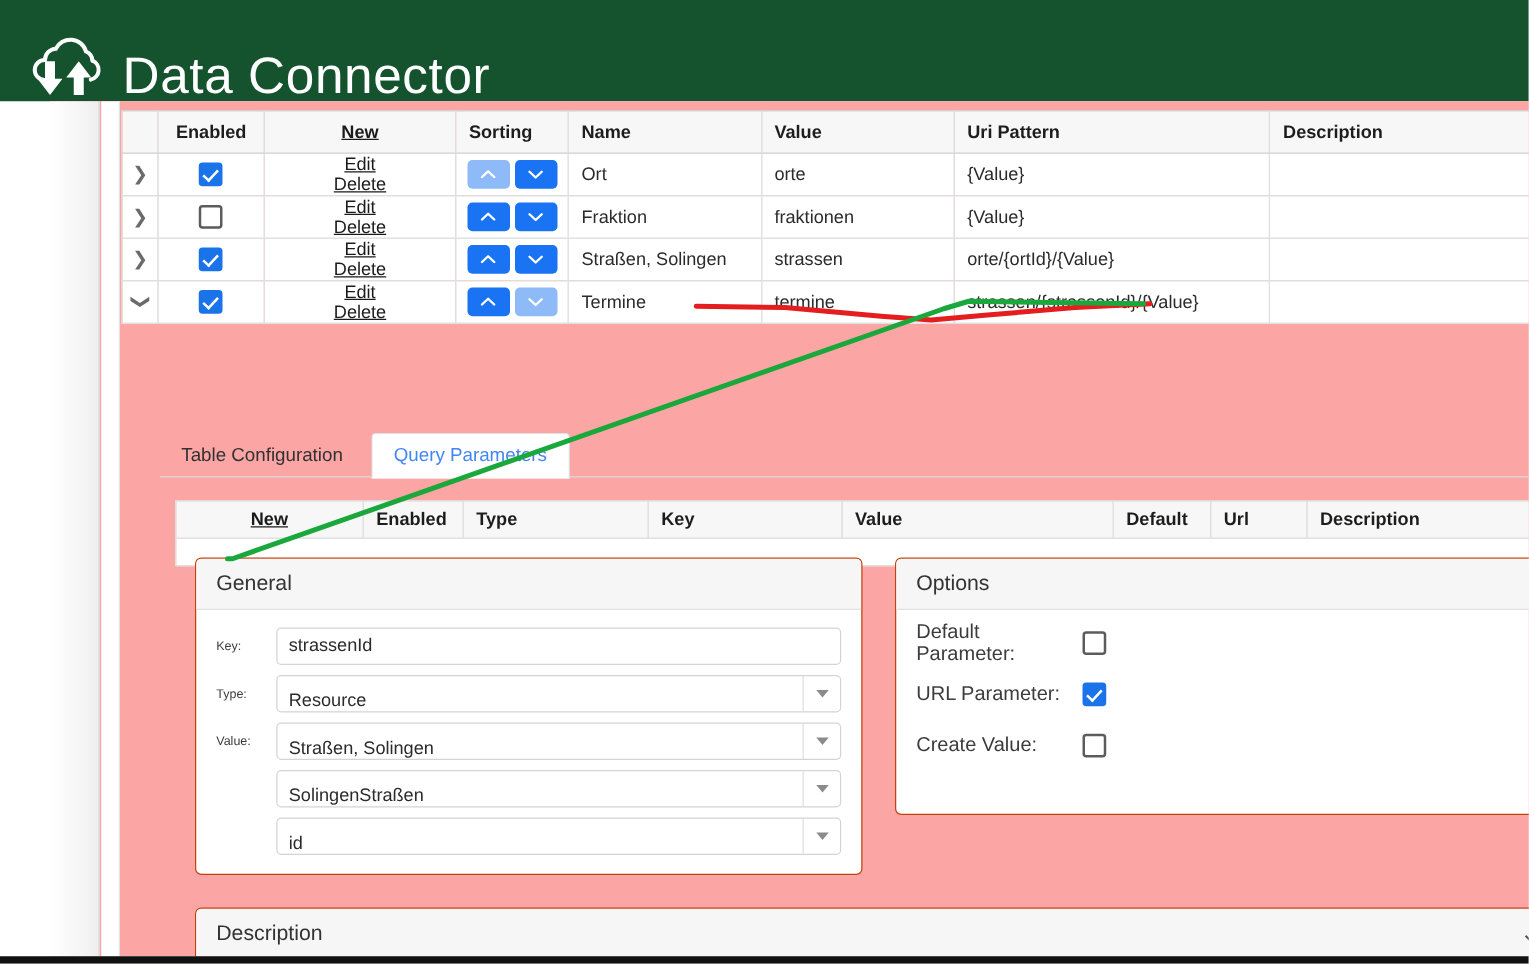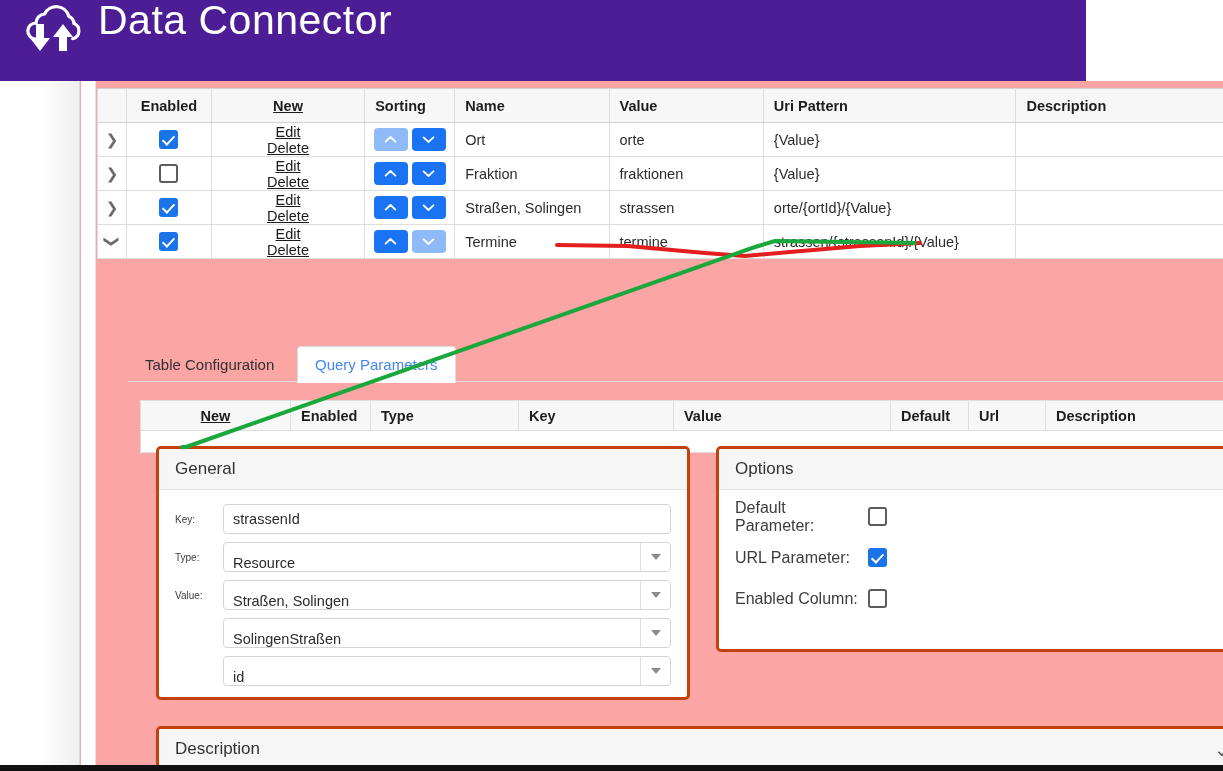--- a/index.html
+++ b/index.html
@@ -12,23 +12,23 @@
   }
   #root {
     position: relative;
     width: 1223px; height: 771px;
     background: #ffffff;
   }
 
   
   .appbar {
     position: absolute; left: 0; top: 0;
-    width: 1086px; height: 81px;
-    background: #4c1d95;
-    display: flex; align-items: flex-start;
+    width: 1223px; height: 81px;
+    background: #14532d;
+    display: flex; align-items: flex-end;
     padding-left: 22px;
   }
   .logo { width: 62px; height: 56px; flex: 0 0 auto; }
   .app-title {
     color: #ffffff;
     font-size: 41px;
     font-weight: 300;
     letter-spacing: 0.5px;
     margin-left: 14px;
     line-height: 1;
@@ -206,21 +206,21 @@
     border: 1px solid #dedede;
     border-top: none;
     height: 22px;
     background: #ffffff;
   }
 
   
   .panel {
     position: absolute;
     background: #ffffff;
-    border: 3px solid #c2410c;
+    border: 1px solid #c2410c;
     border-radius: 5px;
     overflow: hidden;
   }
   .panel-head {
     background: #f6f6f6;
     border-bottom: 1px solid #e2e2e2;
     height: 41px;
     display: flex; align-items: center;
     padding: 0 16px;
     font-size: 17px;
@@ -529,21 +529,21 @@
       <div class="panel-body" style="padding-top:6px">
         <div class="orow">
           <div class="olabel">Default Parameter:</div>
           <span class="cb off"></span>
         </div>
         <div class="orow">
           <div class="olabel">URL Parameter:</div>
           <span class="cb on"></span>
         </div>
         <div class="orow">
-          <div class="olabel">Enabled Column:</div>
+          <div class="olabel">Create Value:</div>
           <span class="cb off"></span>
         </div>
       </div>
     </div>
 
     <div class="panel" id="panel-description">
       <div class="panel-head">
         <span>Description</span>
         <span class="chev-big">⌄</span>
       </div>

